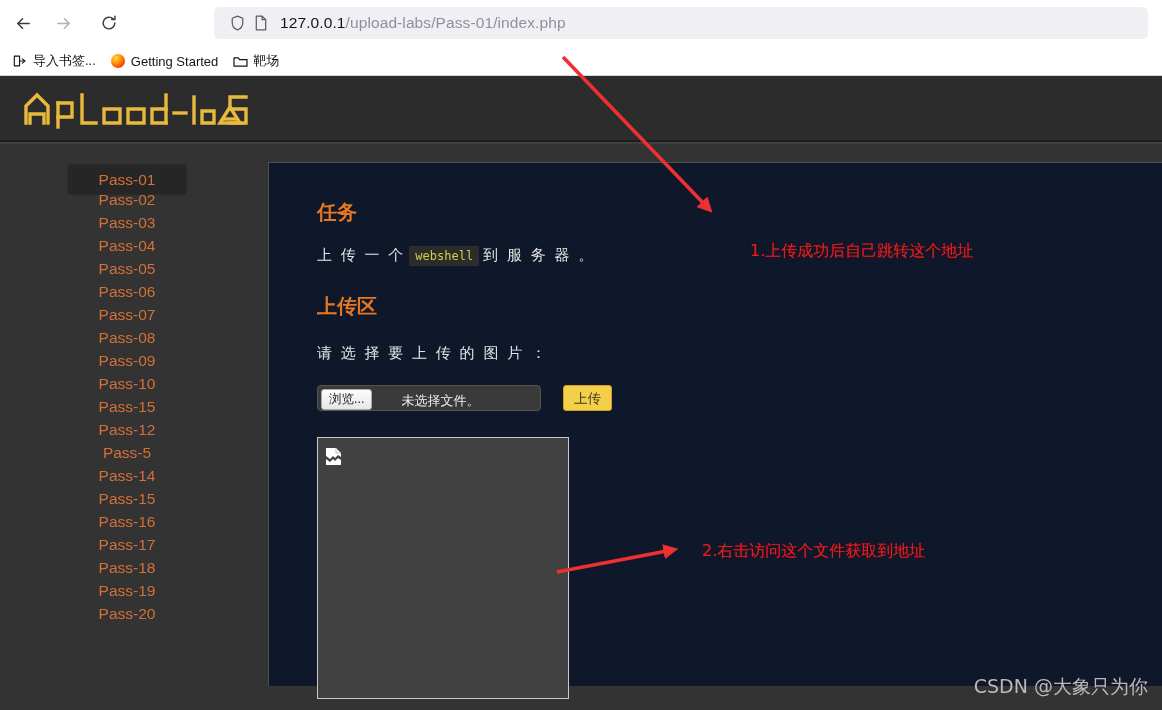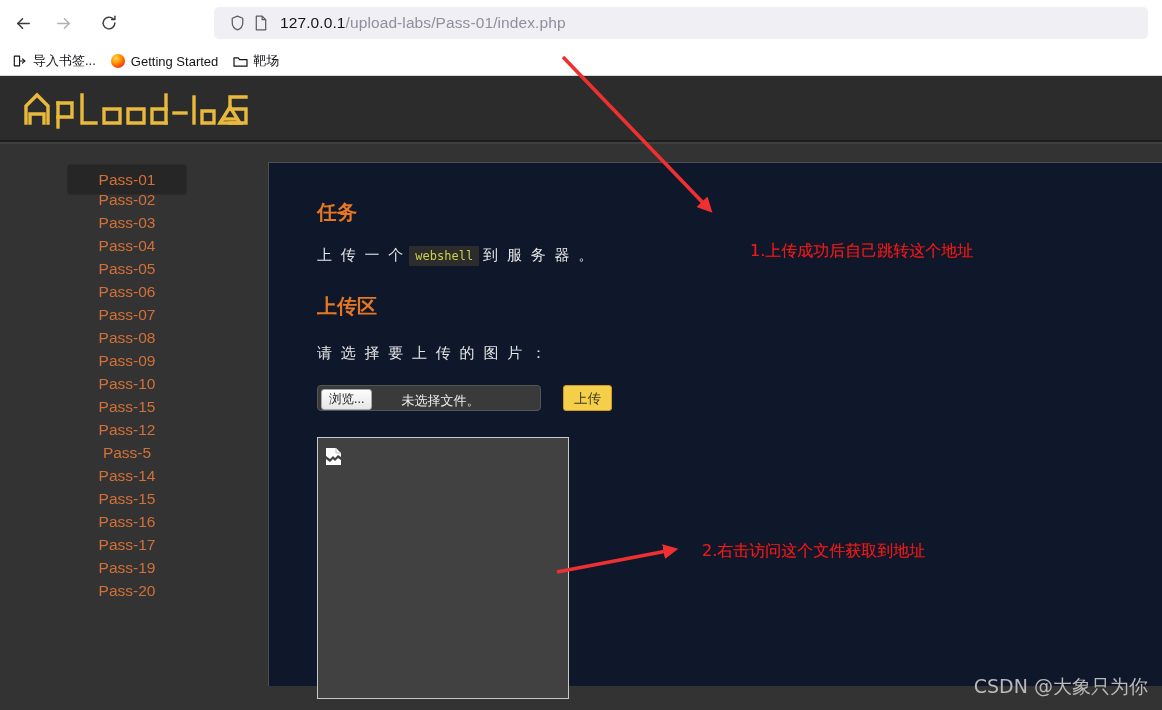--- a/index.html
+++ b/index.html
@@ -408,20 +408,23 @@
         <li>
           <a href="#">Pass-15</a>
         </li>
         <li>
           <a href="#">Pass-16</a>
         </li>
         <li>
           <a href="#">Pass-17</a>
         </li>
         <li>
+          <a href="#">Pass-18</a>
+        </li>
+        <li>
           <a href="#">Pass-19</a>
         </li>
         <li>
           <a href="#">Pass-20</a>
         </li>
       </ul>
   </div>
 
   <div class="content">
 

